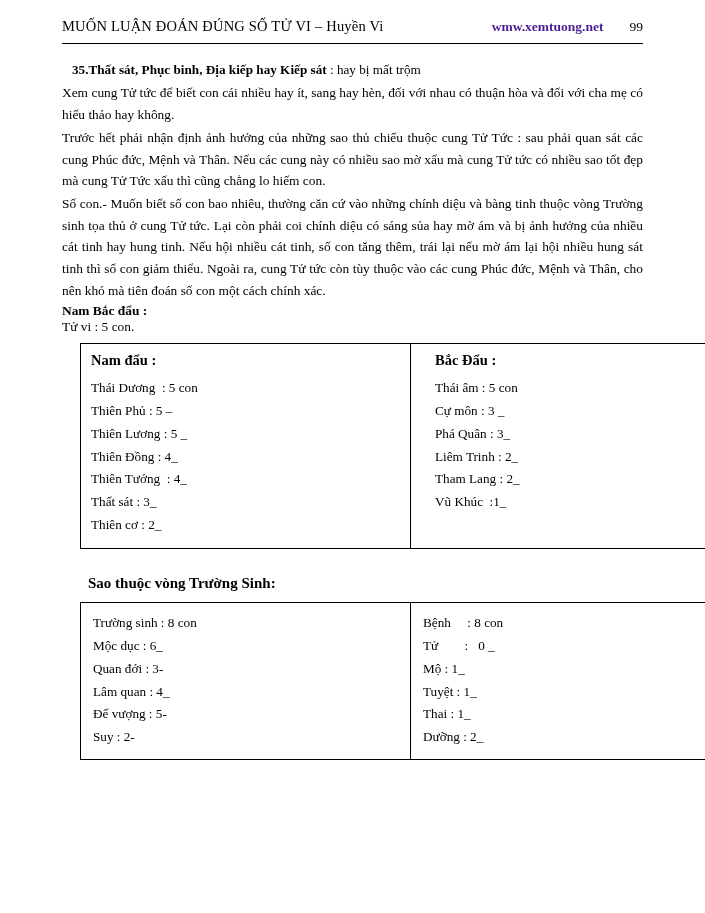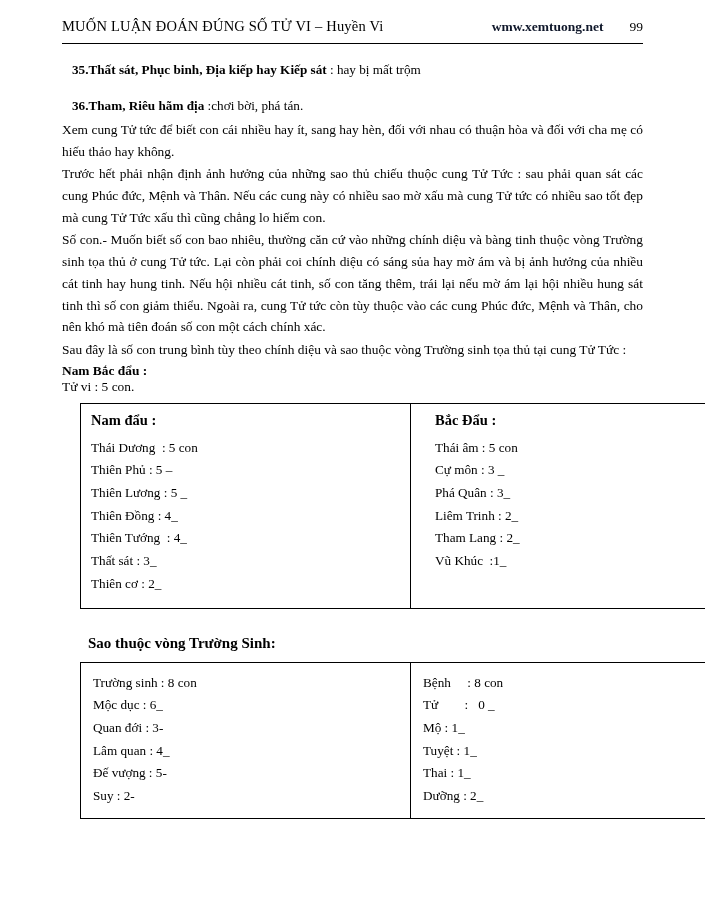--- a/index.html
+++ b/index.html
@@ -33,21 +33,21 @@
   .header-title {
     white-space: nowrap;
     letter-spacing: .2px;
   }
   .header-right {
     display: flex;
     align-items: baseline;
     gap: 26px;
   }
   .header-link {
-    color: #0f172a;
+    color: #4c1d95;
     font-weight: bold;
     font-size: 13.5px;
     text-decoration: none;
   }
   .header-page {
     font-size: 13.5px;
   }
   .rule {
     border: none;
     border-top: 1px solid #000;
@@ -124,29 +124,25 @@
     <div class="header-right">
       <a class="header-link" href="#">wmw.xemtuong.net</a>
       <span class="header-page">99</span>
     </div>
   </div>
   <hr class="rule">
 
   <div class="numbered">
     <b>35.</b><b>Thất sát, Phục binh, Địa kiếp hay Kiếp sát</b><span> : hay bị mất trộm</span>
   </div>
-  <div class="numbered">
-    <b>36.</b><b>Tham, Riêu hãm địa</b><span> :chơi bời, phá tán.</span>
-  </div>
 
 
   <p class="body">Xem cung Tử tức để biết con cái nhiều hay ít, sang hay hèn, đối với nhau có thuận hòa và đối với cha mẹ có hiếu thảo hay không.</p>
   <p class="body">Trước hết phải nhận định ảnh hưởng của những sao thủ chiếu thuộc cung Tử Tức : sau phải quan sát các cung Phúc đức, Mệnh và Thân. Nếu các cung này có nhiều sao mờ xấu mà cung Tử tức có nhiều sao tốt đẹp mà cung Tử Tức xấu thì cũng chẳng lo hiếm con.</p>
   <p class="body">Số con.- Muốn biết số con bao nhiêu, thường căn cứ vào những chính diệu và bàng tinh thuộc vòng Trường sinh tọa thủ ở cung Tử tức. Lại còn phải coi chính diệu có sáng sủa hay mờ ám và bị ảnh hưởng của nhiều cát tinh hay hung tinh. Nếu hội nhiều cát tinh, số con tăng thêm, trái lại nếu mờ ám lại hội nhiều hung sát tinh thì  số con giảm thiểu. Ngoài ra, cung Tử tức còn tùy thuộc vào các cung Phúc đức, Mệnh và Thân, cho nên khó mà tiên đoán số con một cách chính xác.</p>
-  <p class="body">Sau đây là số con trung bình tùy theo chính diệu và sao thuộc vòng Trường sinh tọa thủ tại cung Tử Tức :</p>
 
   <div class="label-bold">Nam Bắc đẩu :</div>
   <div class="plain-line">Tử vi : 5 con.</div>
 
   <table class="boxed">
     <tbody>
         <tr>
       <td>
         <div class="cell-head">Nam đẩu :</div>
         <div class="cell-row">Thái Dương  : 5 con</div>

